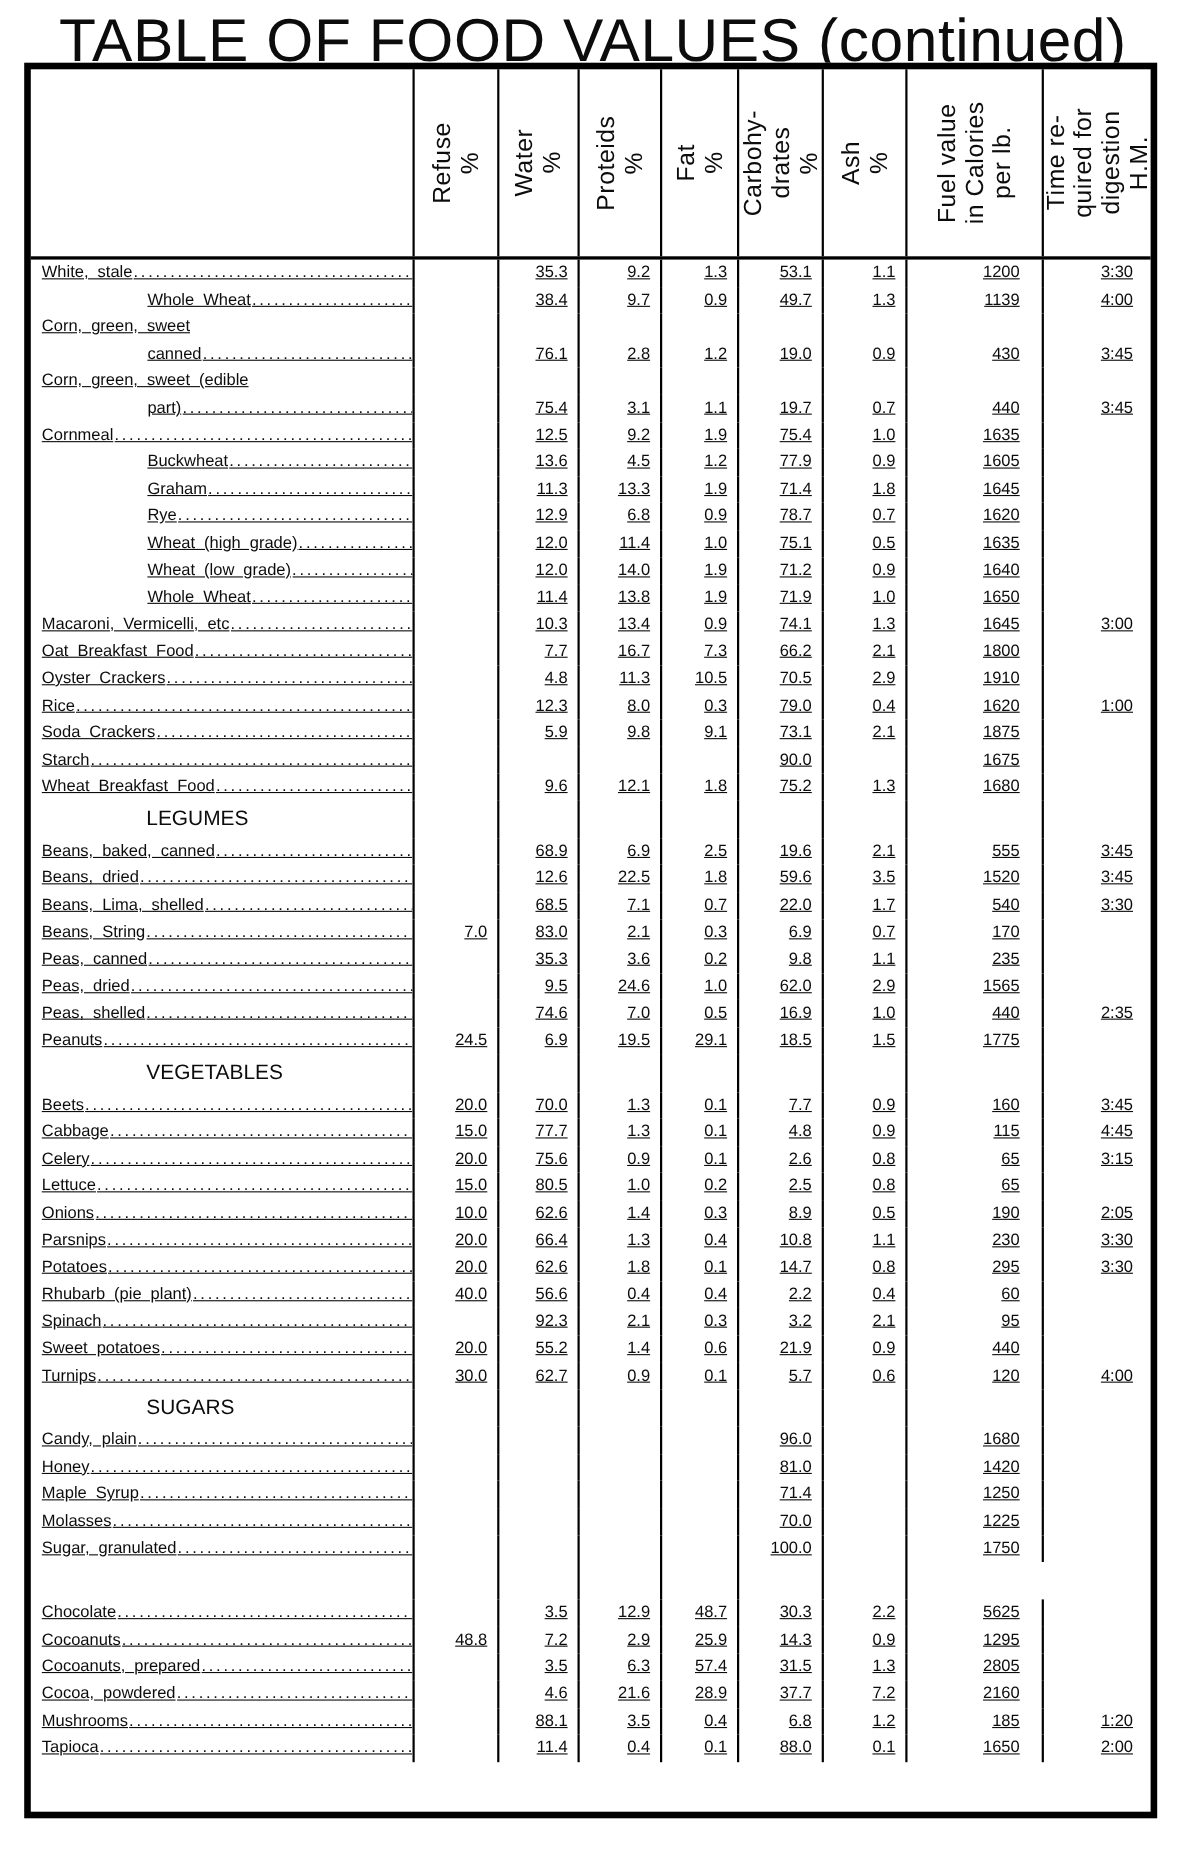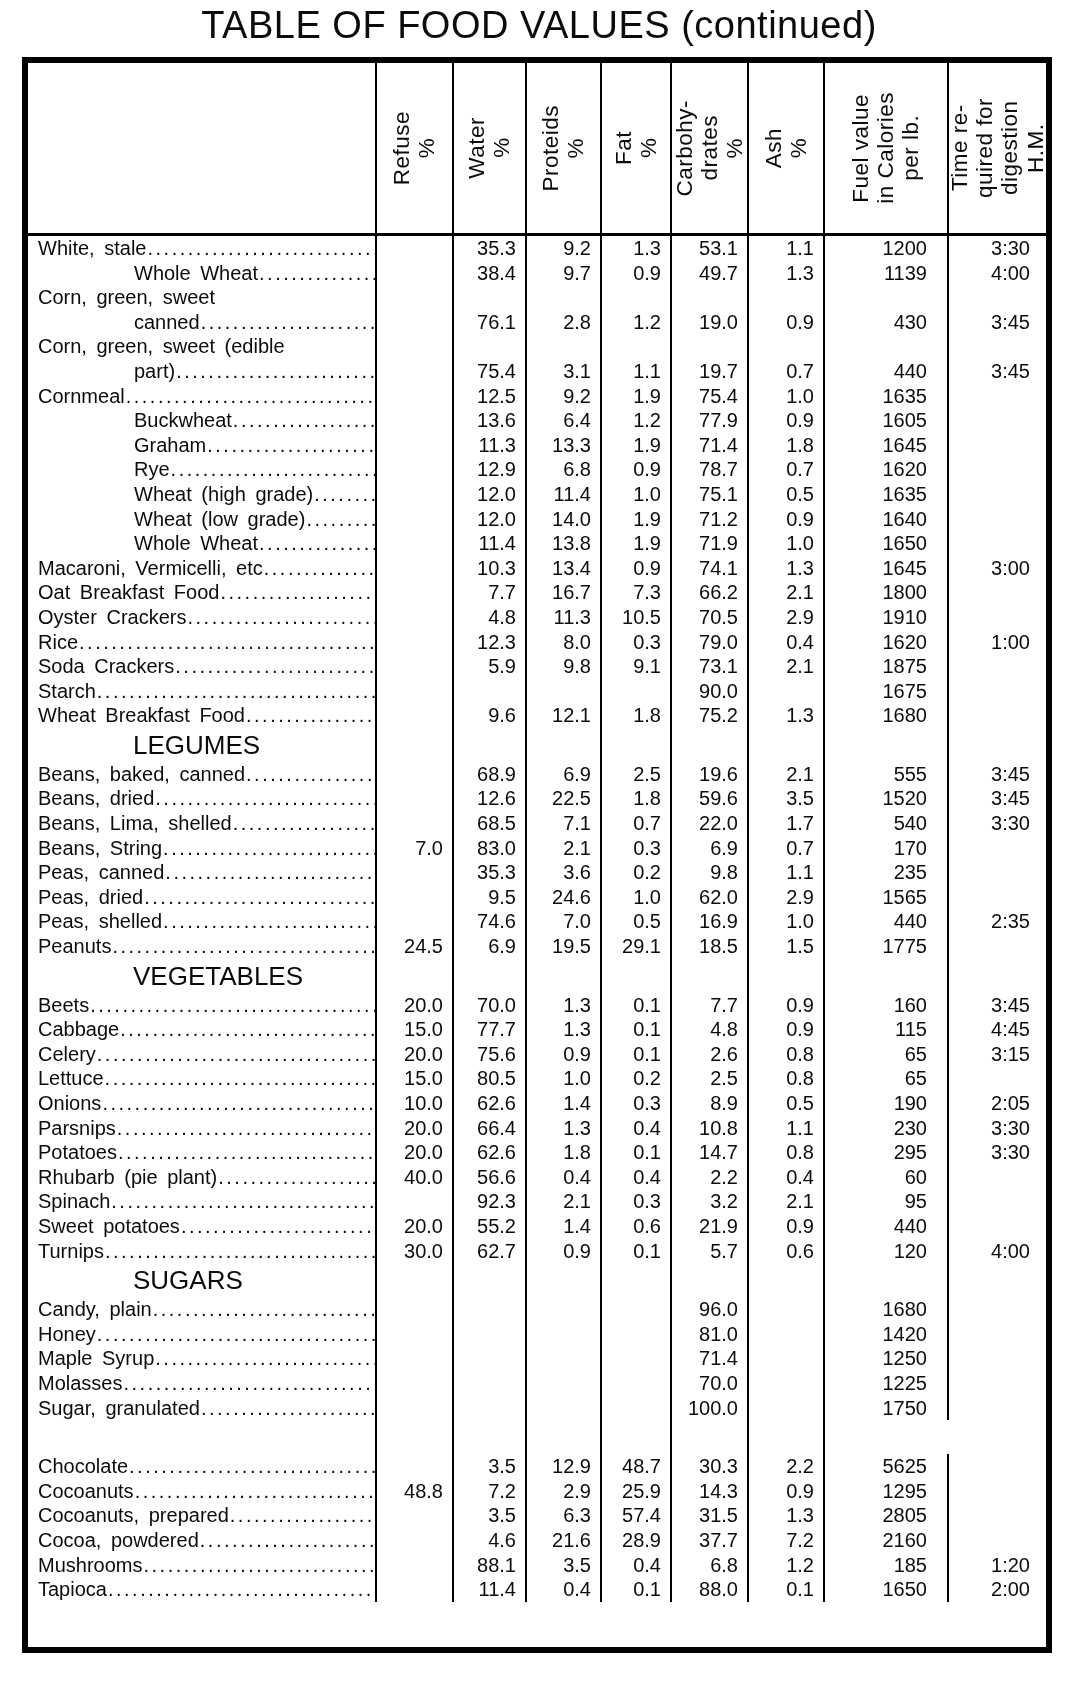--- a/index.html
+++ b/index.html
@@ -3,55 +3,55 @@
 <meta charset="utf-8">
 <style>
   html,body { margin:0; padding:0; }
   body {
     width:1078px; height:1682px; background:#ffffff;
     font-family:"Liberation Sans", sans-serif; color:#0c0c0c;
     position:relative; overflow:hidden;
   }
   .title {
     position:absolute; top:4px; left:0; width:100%;
-    text-align:center; font-size:38px; font-weight:400;
+    text-align:center; font-size:55px; font-weight:400;
     letter-spacing:0.5px; margin:0; white-space:nowrap;
   }
   .tbl {
     position:absolute; left:22px; top:57px; width:1030px; height:1596px;
     border:6px solid #000; box-sizing:border-box;
     display:flex; flex-direction:column; background:#fff;
   }
   .grid {
     display:grid;
     grid-template-columns:347px 77px 73px 75px 70px 77px 76px 124px 1fr;
   }
   .cell { box-sizing:border-box; border-left:2px solid #000; overflow:hidden; }
   .cell:first-child { border-left:none; }
   .header-row { flex:0 0 170px; border-bottom:3px solid #000; }
   .hdr { display:flex; align-items:center; justify-content:center; }
   .vtext {
     writing-mode:vertical-rl; transform:rotate(180deg);
     white-space:pre-line; text-align:center;
     font-size:22.5px; line-height:1.12; letter-spacing:0.5px;
   }
-  .row { flex:0 0 24.6px; height:24.6px; line-height:24.6px; font-size:20px; }
+  .row { flex:0 0 24.6px; height:24.6px; line-height:24.6px; font-size:15px;text-decoration:underline; }
   .section-row { flex:0 0 34px; height:34px; line-height:34px; }
   .filler-row { flex:1 1 auto; height:auto; }
   .name-cell { display:flex; align-items:baseline; padding-left:10px; white-space:nowrap; }
   .nm { word-spacing:4px; flex:0 0 auto; }
   .indent1 .nm { margin-left:96px; }
   .leader {
     flex:1 1 auto; overflow:hidden; white-space:nowrap;
     letter-spacing:2.5px; margin-left:1px; min-width:0;
   }
   .num { text-align:right; padding-right:9px; white-space:nowrap; }
   .fuel-cell { padding-right:20px;text-align:right; }
   .time-cell { padding-right:16px; }
-  .section-label { padding-left:95px; font-size:26px; word-spacing:4px; }
+  .section-label { padding-left:95px; font-size:19px; word-spacing:4px; }
 </style>
 </head>
 <body>
 
 <h1 class="title">TABLE OF FOOD VALUES (continued)</h1>
 
 <div class="tbl">
   <div class="grid header-row">
     <div class="cell hdr"></div>
     <div class="cell hdr">
@@ -198,21 +198,21 @@
   </div>
 
 
   <div class="grid row indent1">
     <div class="cell name-cell">
       <span class="nm">Buckwheat</span>
       <span class="leader">........................................................................</span>
     </div>
     <div class="cell num"></div>
     <div class="cell num">13.6</div>
-    <div class="cell num">6.4</div>
+    <div class="cell num">4.5</div>
     <div class="cell num">1.2</div>
     <div class="cell num">77.9</div>
     <div class="cell num">0.9</div>
     <div class="cell num fuel-cell">1605</div>
     <div class="cell num time-cell"></div>
   </div>
 
   <div class="grid row indent1">
     <div class="cell name-cell">
       <span class="nm">Graham</span>

